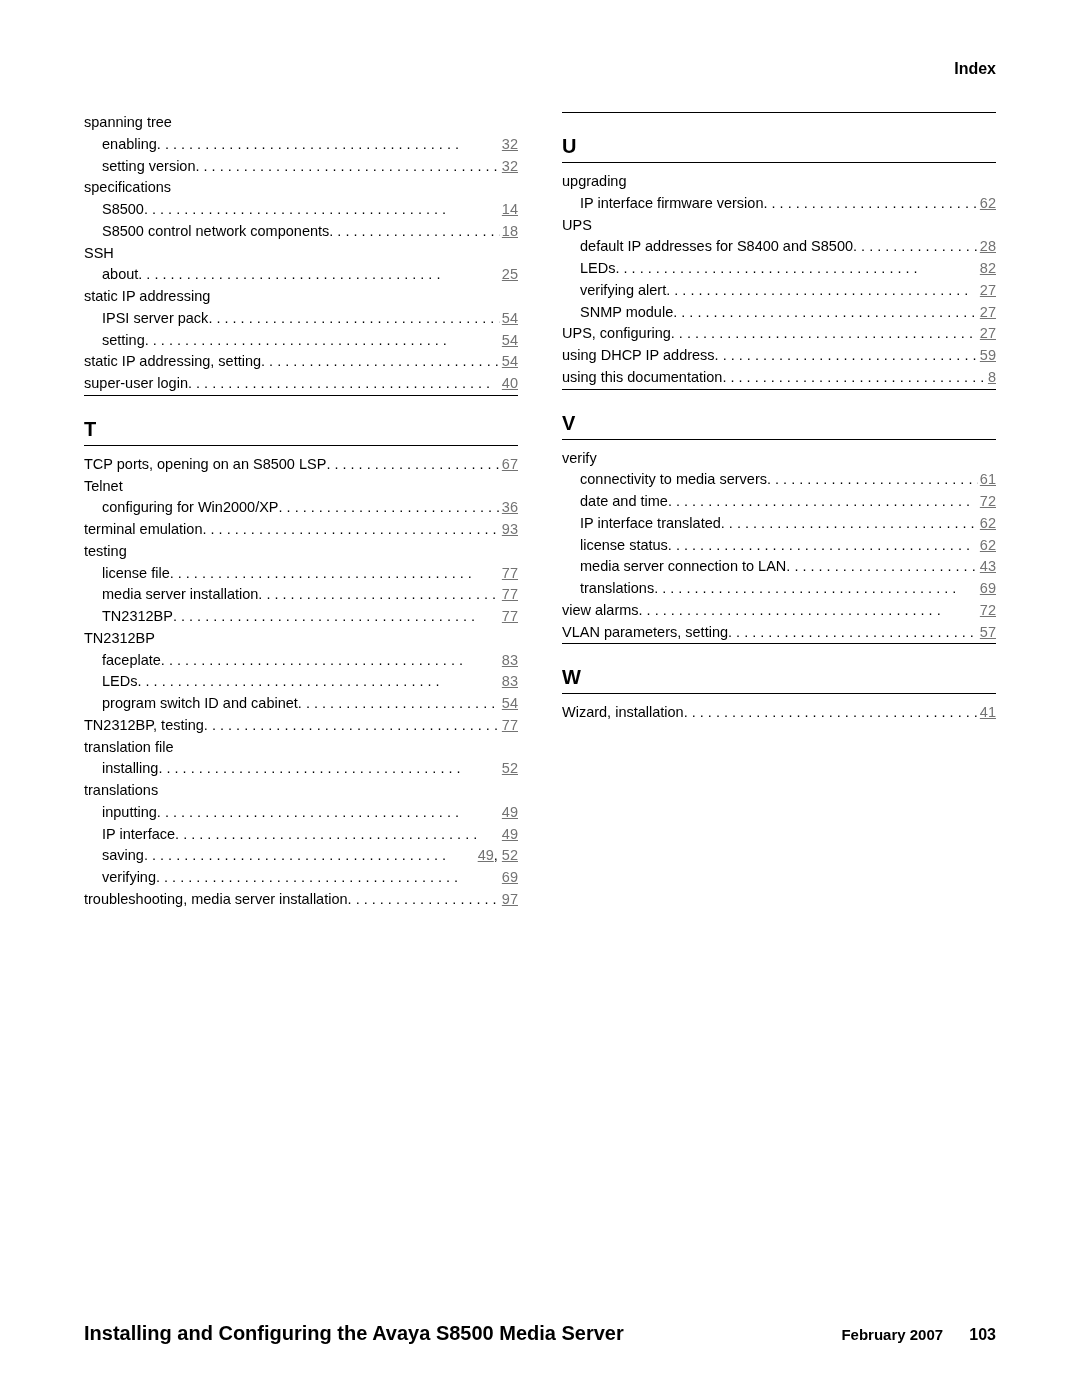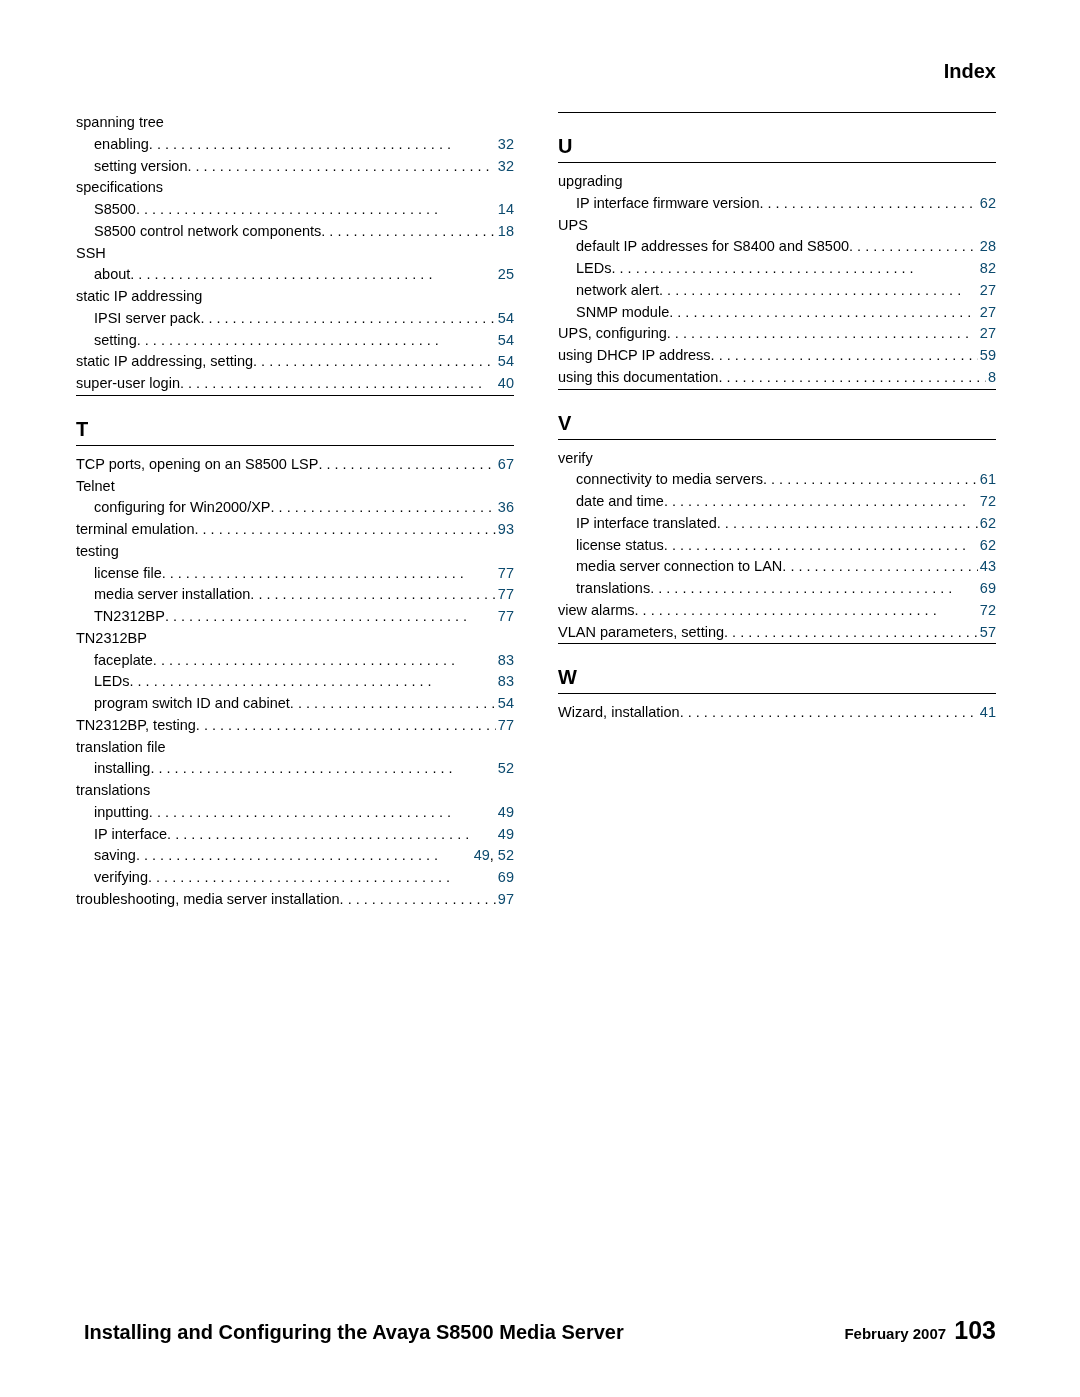--- a/index.html
+++ b/index.html
@@ -10,26 +10,26 @@
     height: 1397px;
     position: relative;
     font-size: 14.5px;
     color: #000;
   }
   .header {
     position: absolute;
     top: 60px;
     right: 84px;
     font-weight: bold;
-    font-size: 20px;
+    font-size: 16px;
   }
   .content {
     position: absolute;
     top: 112px;
-    left: 76px;
+    left: 84px;
     right: 84px;
     display: flex;
     gap: 44px;
   }
   .col {
     flex: 1;
     min-width: 0;
   }
   .section-head {
     font-weight: bold;
@@ -55,37 +55,38 @@
     color: #000;
     margin: 0 2px 0 0;
   }
   .dots::after {
     content: " .  .  .  .  .  .  .  .  .  .  .  .  .  .  .  .  .  .  .  .  .  .  .  .  .  .  .  .  .  .  .  .  .  .  .  .  .  . ";
     letter-spacing: 0;
   }
   .pages { white-space: nowrap; }
   .pages a, .pages span.sep { }
   .pages a {
-    color: #0c4a6e;
+    color: #737373;
+    text-decoration: underline;
     cursor: pointer;
   }
   .pages span.sep { color: #000; }
   .footer {
     position: absolute;
     bottom: 52px;
     left: 84px;
     right: 84px;
     display: flex;
     justify-content: space-between;
     align-items: baseline;
     border-top: 0;
   }
   .footer-left { font-weight: bold; font-size: 20px; }
   .footer-right { font-weight: bold; font-size: 15px; }
-  .footer-right .pagenum { font-size: 25px; margin-left: 4px; }
+  .footer-right .pagenum { font-size: 16px; margin-left: 22px; }
 </style>
 </head>
 <body>
 
 <div class="header">
   <span>Index</span>
 </div>
 
 <div class="content">
   <div class="col" id="col-left">
@@ -264,21 +265,21 @@
         <span class="label">default IP addresses for S8400 and S8500</span>
         <span class="dots"></span>
         <span class="pages"><a>28</a></span>
       </div>
       <div class="entry level-1">
         <span class="label">LEDs</span>
         <span class="dots"></span>
         <span class="pages"><a>82</a></span>
       </div>
       <div class="entry level-1">
-        <span class="label">network alert</span>
+        <span class="label">verifying alert</span>
         <span class="dots"></span>
         <span class="pages"><a>27</a></span>
       </div>
       <div class="entry level-1">
         <span class="label">SNMP module</span>
         <span class="dots"></span>
         <span class="pages"><a>27</a></span>
       </div>
       <div class="entry level-0">
         <span class="label">UPS, configuring</span>

